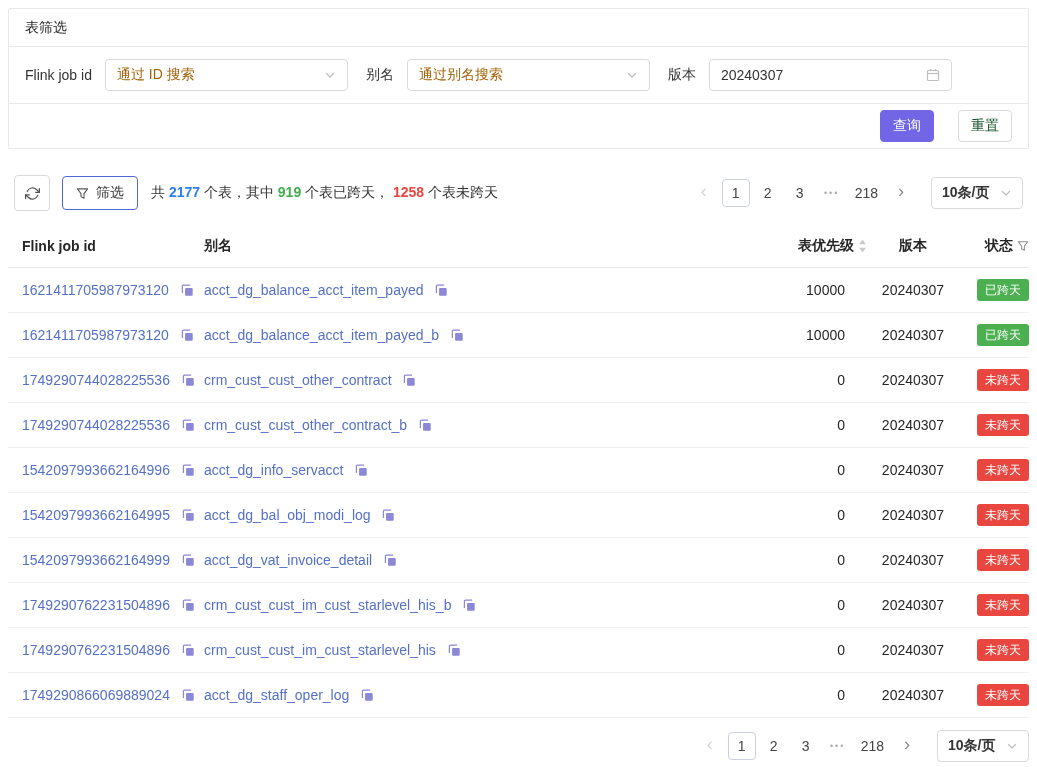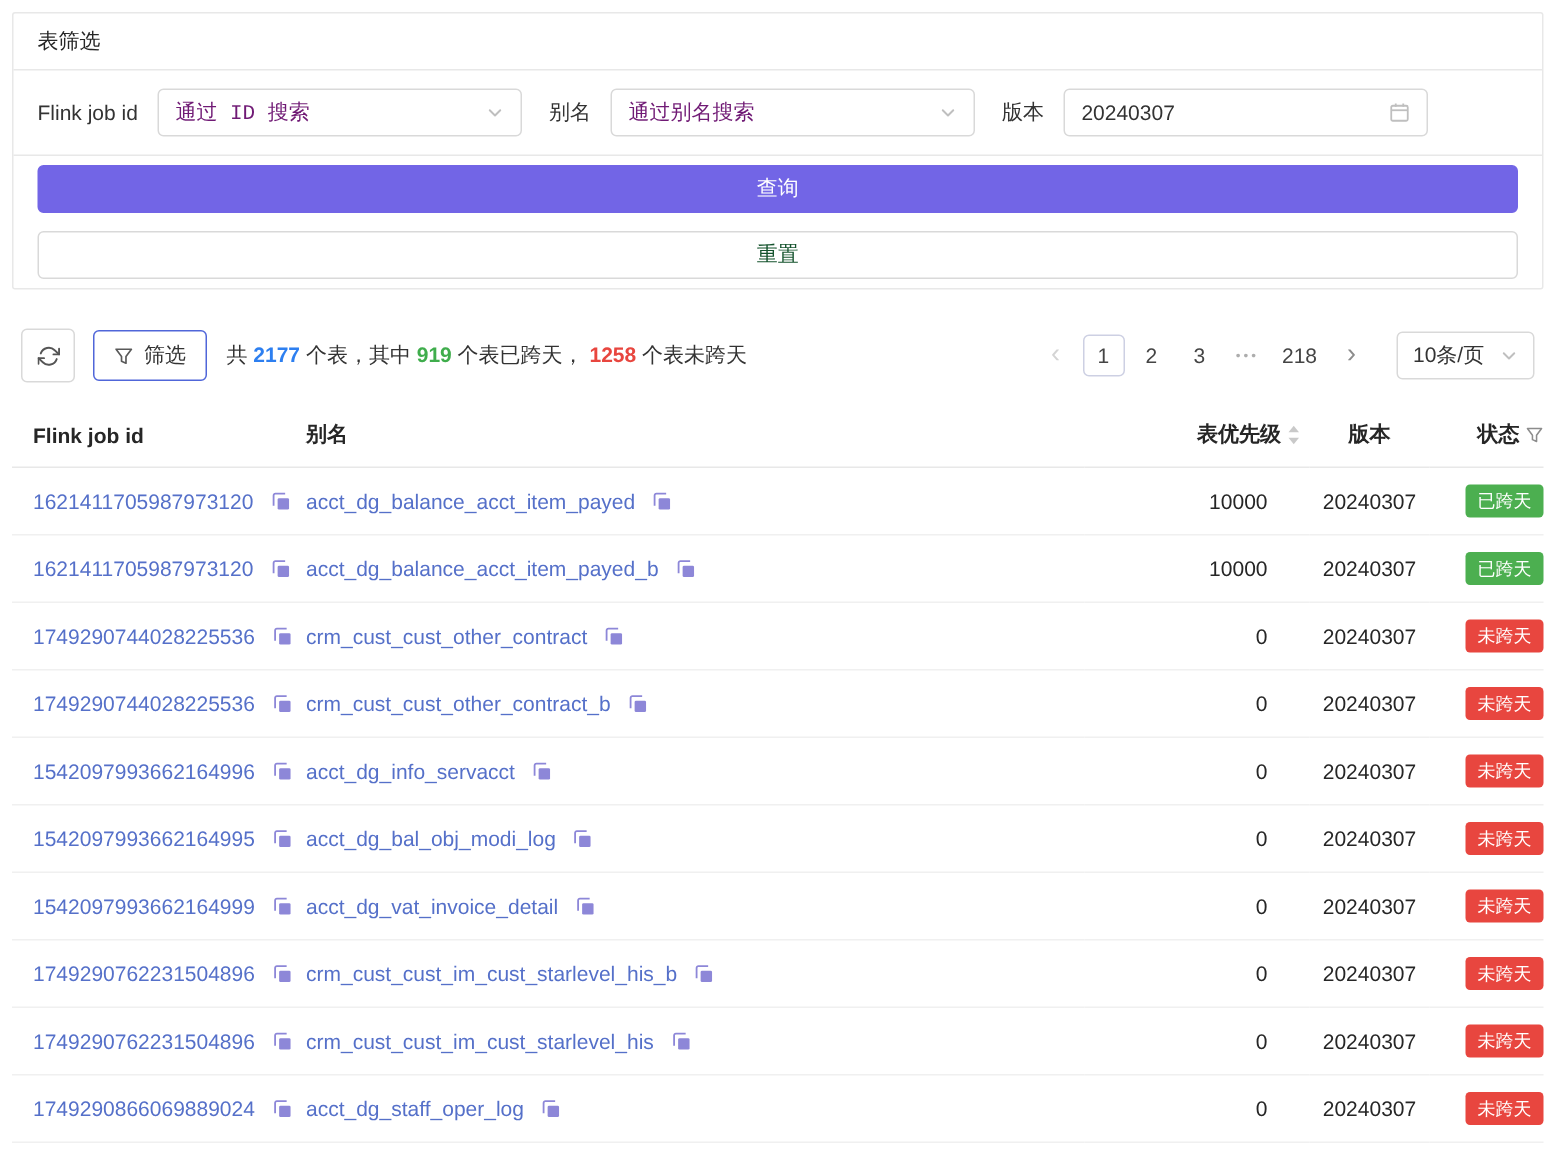--- a/index.html
+++ b/index.html
@@ -23,24 +23,24 @@
     display: flex; align-items: center;
     padding: 12px 16px; border-bottom: 1px solid #e8e8e8;
   }
   .field { display: flex; align-items: center; margin-right: 18px; }
   .field-label { margin-right: 13px; white-space: nowrap; color: #333; }
   .select, .date-input {
     width: 243px; height: 32px; border: 1px solid #d9d9d9; border-radius: 4px;
     background: #fff; display: flex; align-items: center;
     justify-content: space-between; padding: 0 11px; cursor: pointer;
   }
-  .placeholder { color: #701a75; overflow: hidden; white-space: nowrap; font-family: Liberation Mono, monospace; }
+  .placeholder { color: #a16207; overflow: hidden; white-space: nowrap; }
   .date-value { color: #333; }
   .chevron-icon, .calendar-icon { color: #bfbfbf; display: inline-flex; line-height: 0; }
-  .card-actions { display: flex; justify-content: flex-start; gap: 12px; padding: 6px 16px; flex-direction: column; }
+  .card-actions { display: flex; justify-content: flex-end; gap: 24px; padding: 6px 16px; }
   .btn {
     height: 32px; padding: 0 12px; border: 1px solid #d9d9d9; border-radius: 4px;
     background: #fff; font-size: 14px; color: #14532d; cursor: pointer; font-family: inherit;
   }
   .btn-primary {
     background: var(--primary, #7265e6);
     border-color: var(--primary, #7265e6);
     color: #fff;
   }
 
@@ -71,21 +71,21 @@
     font-size: 14px; color: #444; cursor: pointer; border-radius: 4px;
     border: 1px solid transparent;
   }
   .page-item.active { border-color: #cdd0e3; background: #fff; }
   .page-item.chevron { color: #8c8c8c; font-size: 18px; padding-bottom: 3px; }
   .page-item.chevron.disabled { color: #d4d4d4; cursor: default; }
   .page-item.ellipsis { color: #adadad; font-size: 9px; letter-spacing: 2px; cursor: default; }
   .size-select {
     margin-left: 14px; height: 32px; min-width: 92px; background: #fff;
     border: 1px solid #d9d9d9; border-radius: 4px; display: flex; align-items: center;
-    justify-content: space-between; padding: 0 10px; gap: 0; cursor: pointer;
+    justify-content: space-between; padding: 0 10px; gap: 0; cursor: pointer; font-weight: bold;
   }
 
   
   .table-wrap { margin-top: 14px; }
   table { width: 100%; border-collapse: collapse; table-layout: fixed; }
   th {
     height: 42px; text-align: left; font-weight: bold; color: #262626;
     border-bottom: 1px solid #e8e8e8; font-size: 14px;
   }
   td { height: 45px; border-bottom: 1px solid #f0f0f0; font-size: 14px; color: #262626; }

